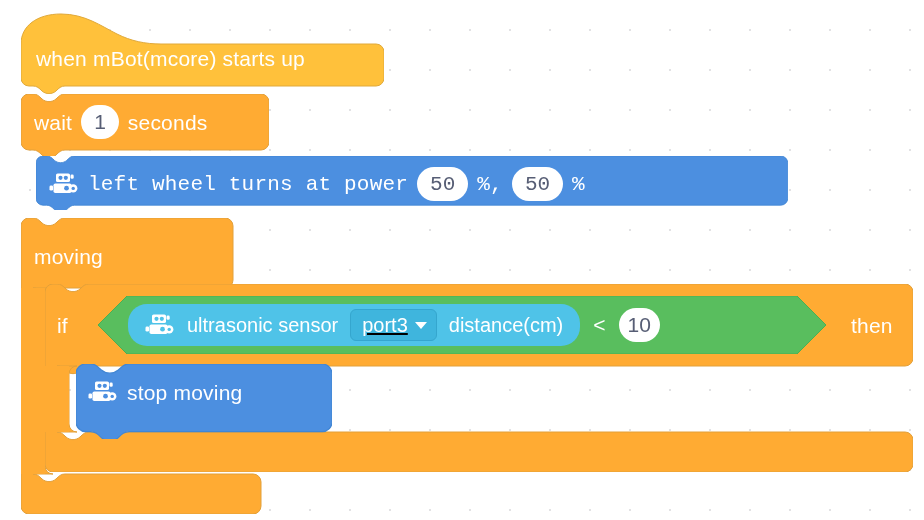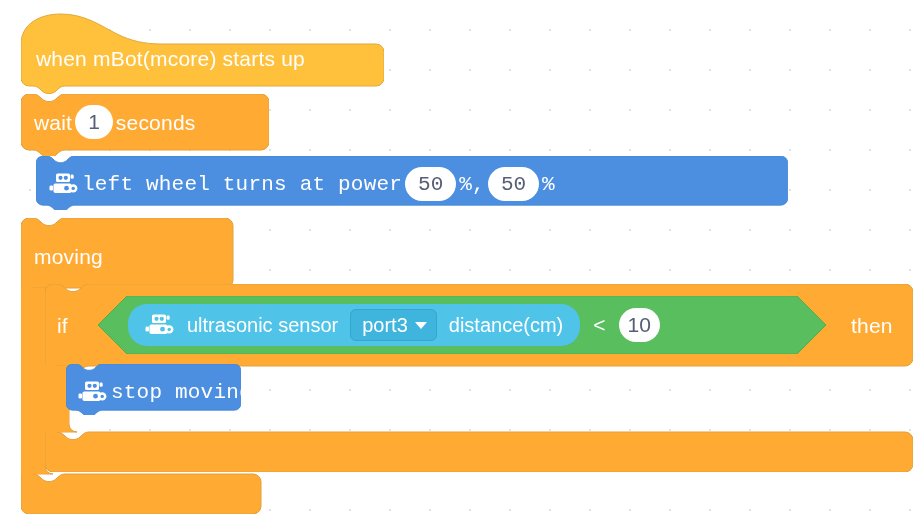--- a/index.html
+++ b/index.html
@@ -64,21 +64,21 @@
   }
   .stack-shape { position: absolute; inset: 0; }
 
   .inline-row {
     position: absolute;
     left: 13px;
     top: 0;
     height: 56px;
     display: flex;
     align-items: center;
-    gap: 3px;
+    gap: 9px;
     text-align: center;
   }
 
   
   .oval-input {
     background: #ffffff;
     border-radius: 18px;
     min-width: 27px;
     height: 34px;
     padding: 0 13px;
@@ -97,25 +97,24 @@
     left: 36px;
     top: 156px;
     width: 752px;
     height: 62px;
     font-family: Liberation Mono, monospace;
   }
   #motor-block .inline-row { height: 56px; }
 
   #stop-block {
     position: absolute;
-    left: 66px;
+    left: 76px;
     top: 364px;
-    width: 175px;
+    width: 256px;
     height: 62px;
-    font-family: Liberation Mono, monospace;
   }
   #stop-block .inline-row { height: 56px; left: 12px; }
 
   
   .robot-icon {
     width: 30px;
     height: 24px;
     flex: 0 0 auto;
     display: block;
   }
@@ -195,20 +194,21 @@
   .dropdown {
     background: #3FB5DD;
     border: 1px solid #35A6CE;
     border-radius: 6px;
     height: 32px;
     padding: 0 9px 0 11px;
     display: flex;
     align-items: center;
     gap: 7px;
     box-sizing: border-box;
+    text-decoration: underline;
   }
   .dropdown .dd-text {
     color: #ffffff;
     font-size: 20px;
     white-space: nowrap;
   }
   .caret {
     width: 0; height: 0;
     border-left: 6px solid transparent;
     border-right: 6px solid transparent;

